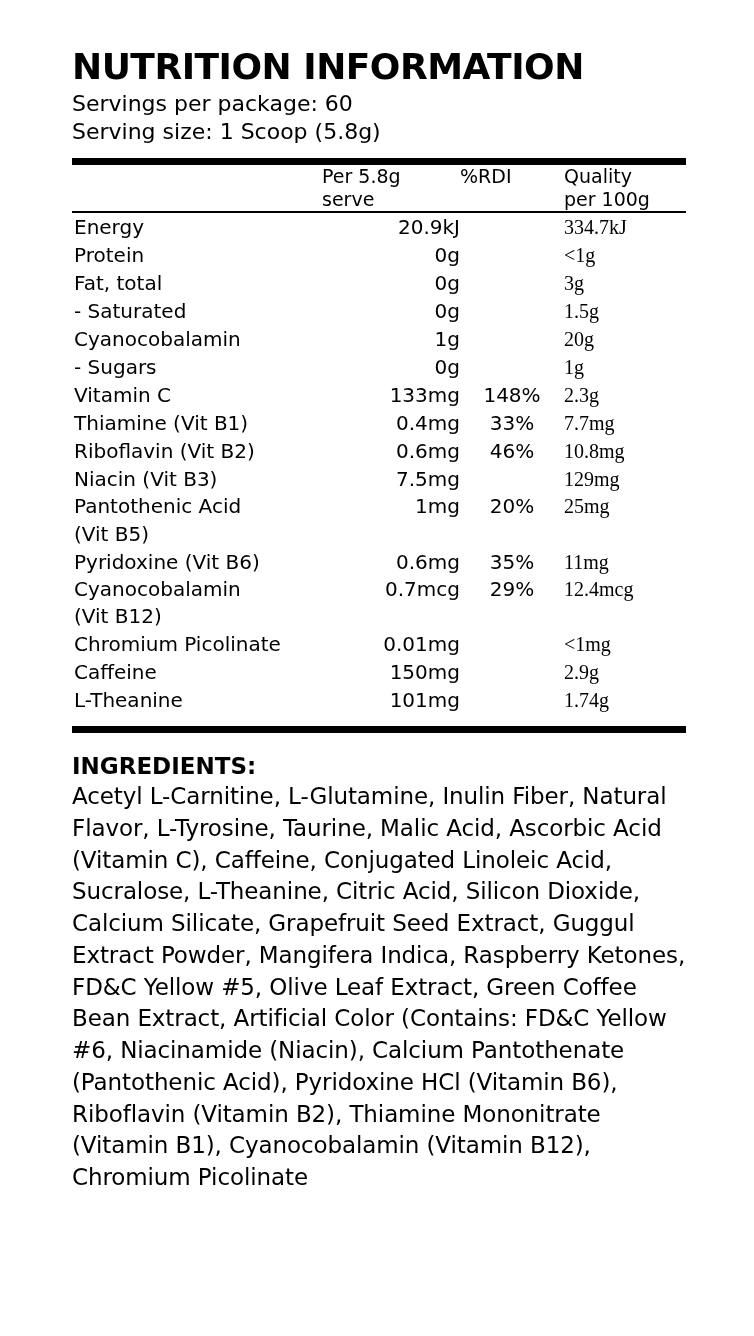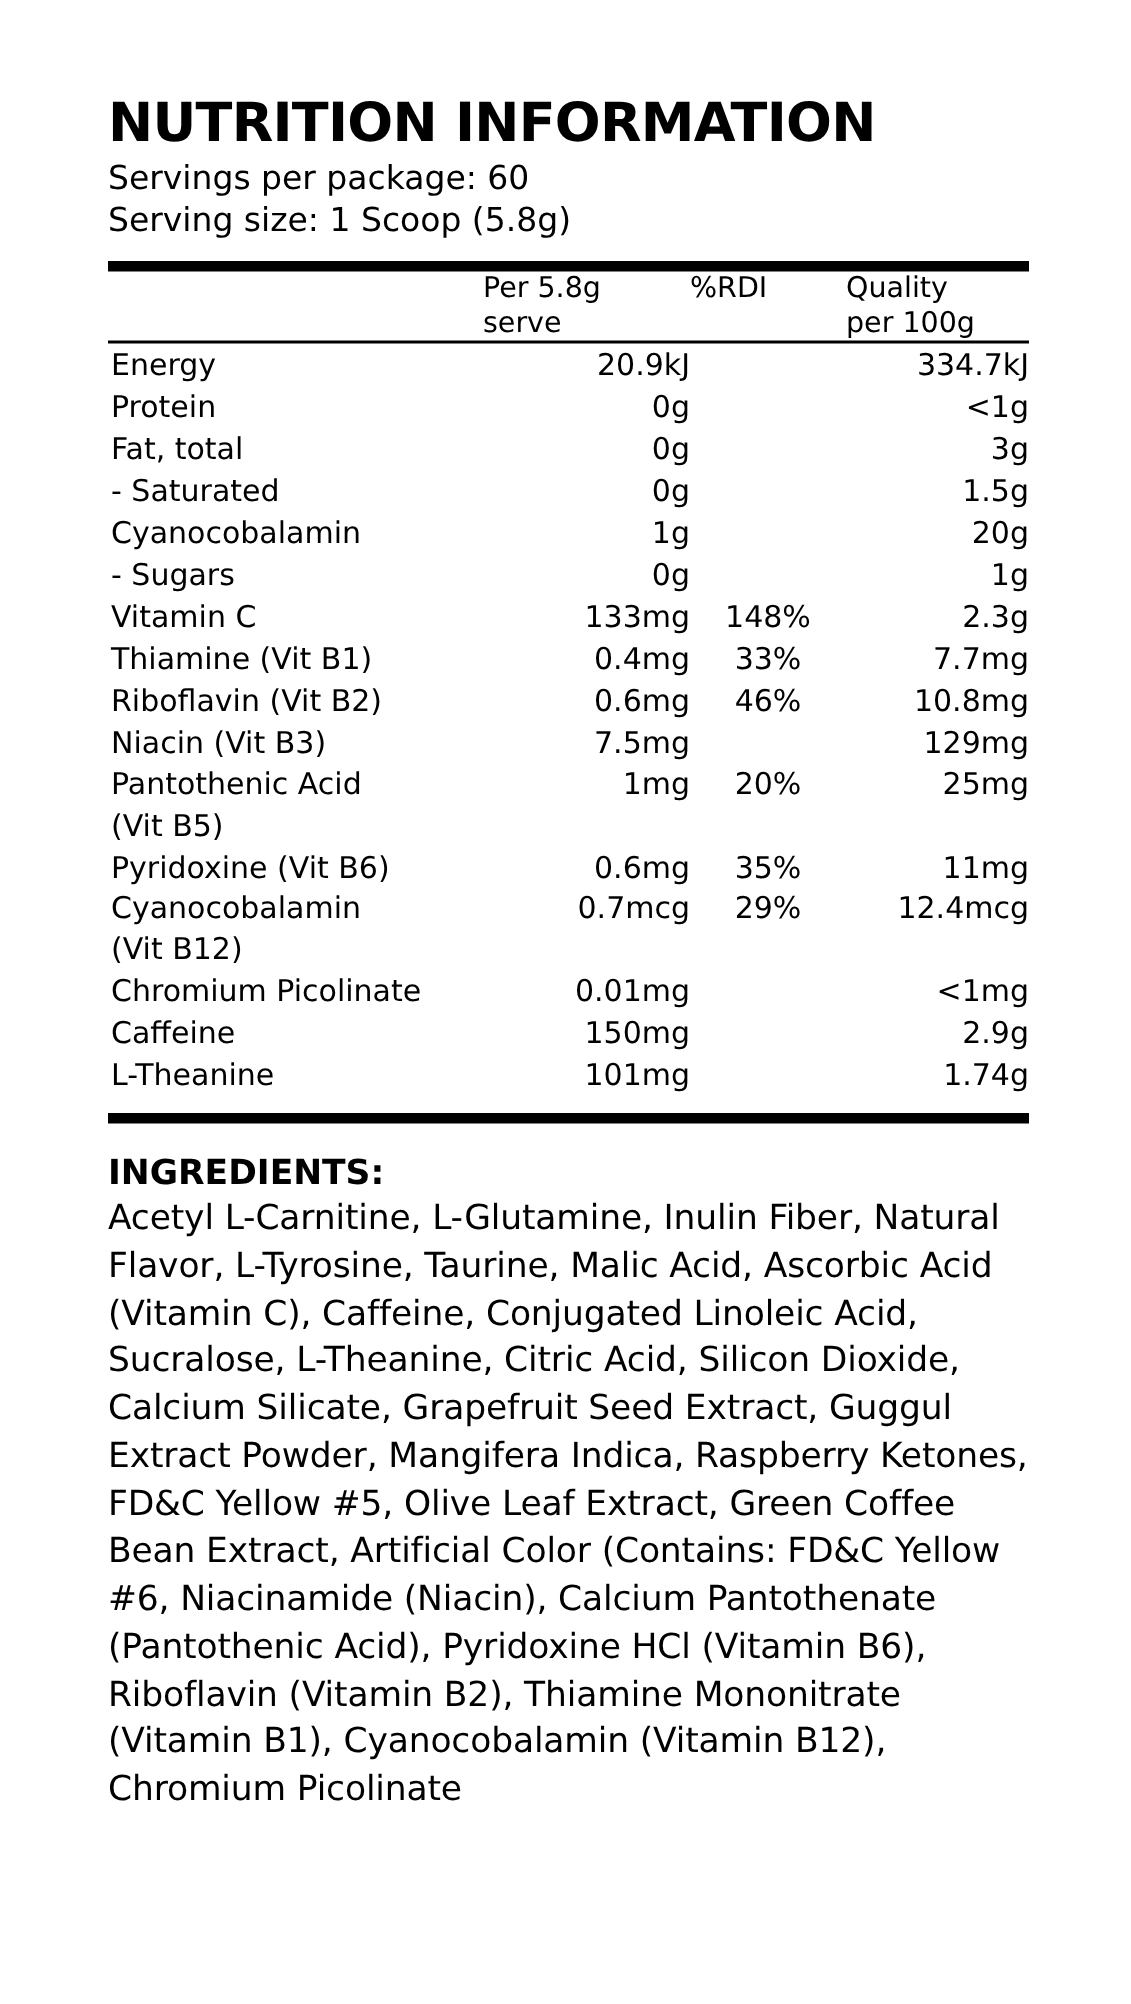--- a/index.html
+++ b/index.html
@@ -12,21 +12,21 @@
     width: 754px;
     height: 1336px;
     font-family: "DejaVu Sans", "Liberation Sans", sans-serif;
     color: #000000;
     position: relative;
     overflow: hidden;
   }
   .panel {
     position: absolute;
     left: 72px;
-    top: 64px;
+    top: 48px;
     width: 614px;
   }
   .title {
     font-size: 36px;
     font-weight: bold;
     letter-spacing: -0.5px;
     line-height: 1.05;
     margin: 0 0 4px 0;
     white-space: nowrap;
   }
@@ -76,21 +76,21 @@
 
   tbody td {
     font-size: 20px;
     line-height: 1.40;
     padding-top: 2px;
     padding-bottom: 2px;
   }
   tbody td.c-name { padding-left: 2px; margin-top: 40px; }
   tbody td.c-serve { padding-left: 2px; text-align: right; }
   tbody td.c-rdi { text-align: center; }
-  tbody td.c-100 { text-align: right; }
+  tbody td.c-100 { text-align: left; font-family: Liberation Serif, serif; }
   tbody tr.two-line td { line-height: 1.36; }
 
   .ing-head {
     font-size: 23px;
     font-weight: bold;
     margin: 20px 0 2px 0;
   }
   .ing-body {
     font-size: 23px;
     line-height: 1.38;

